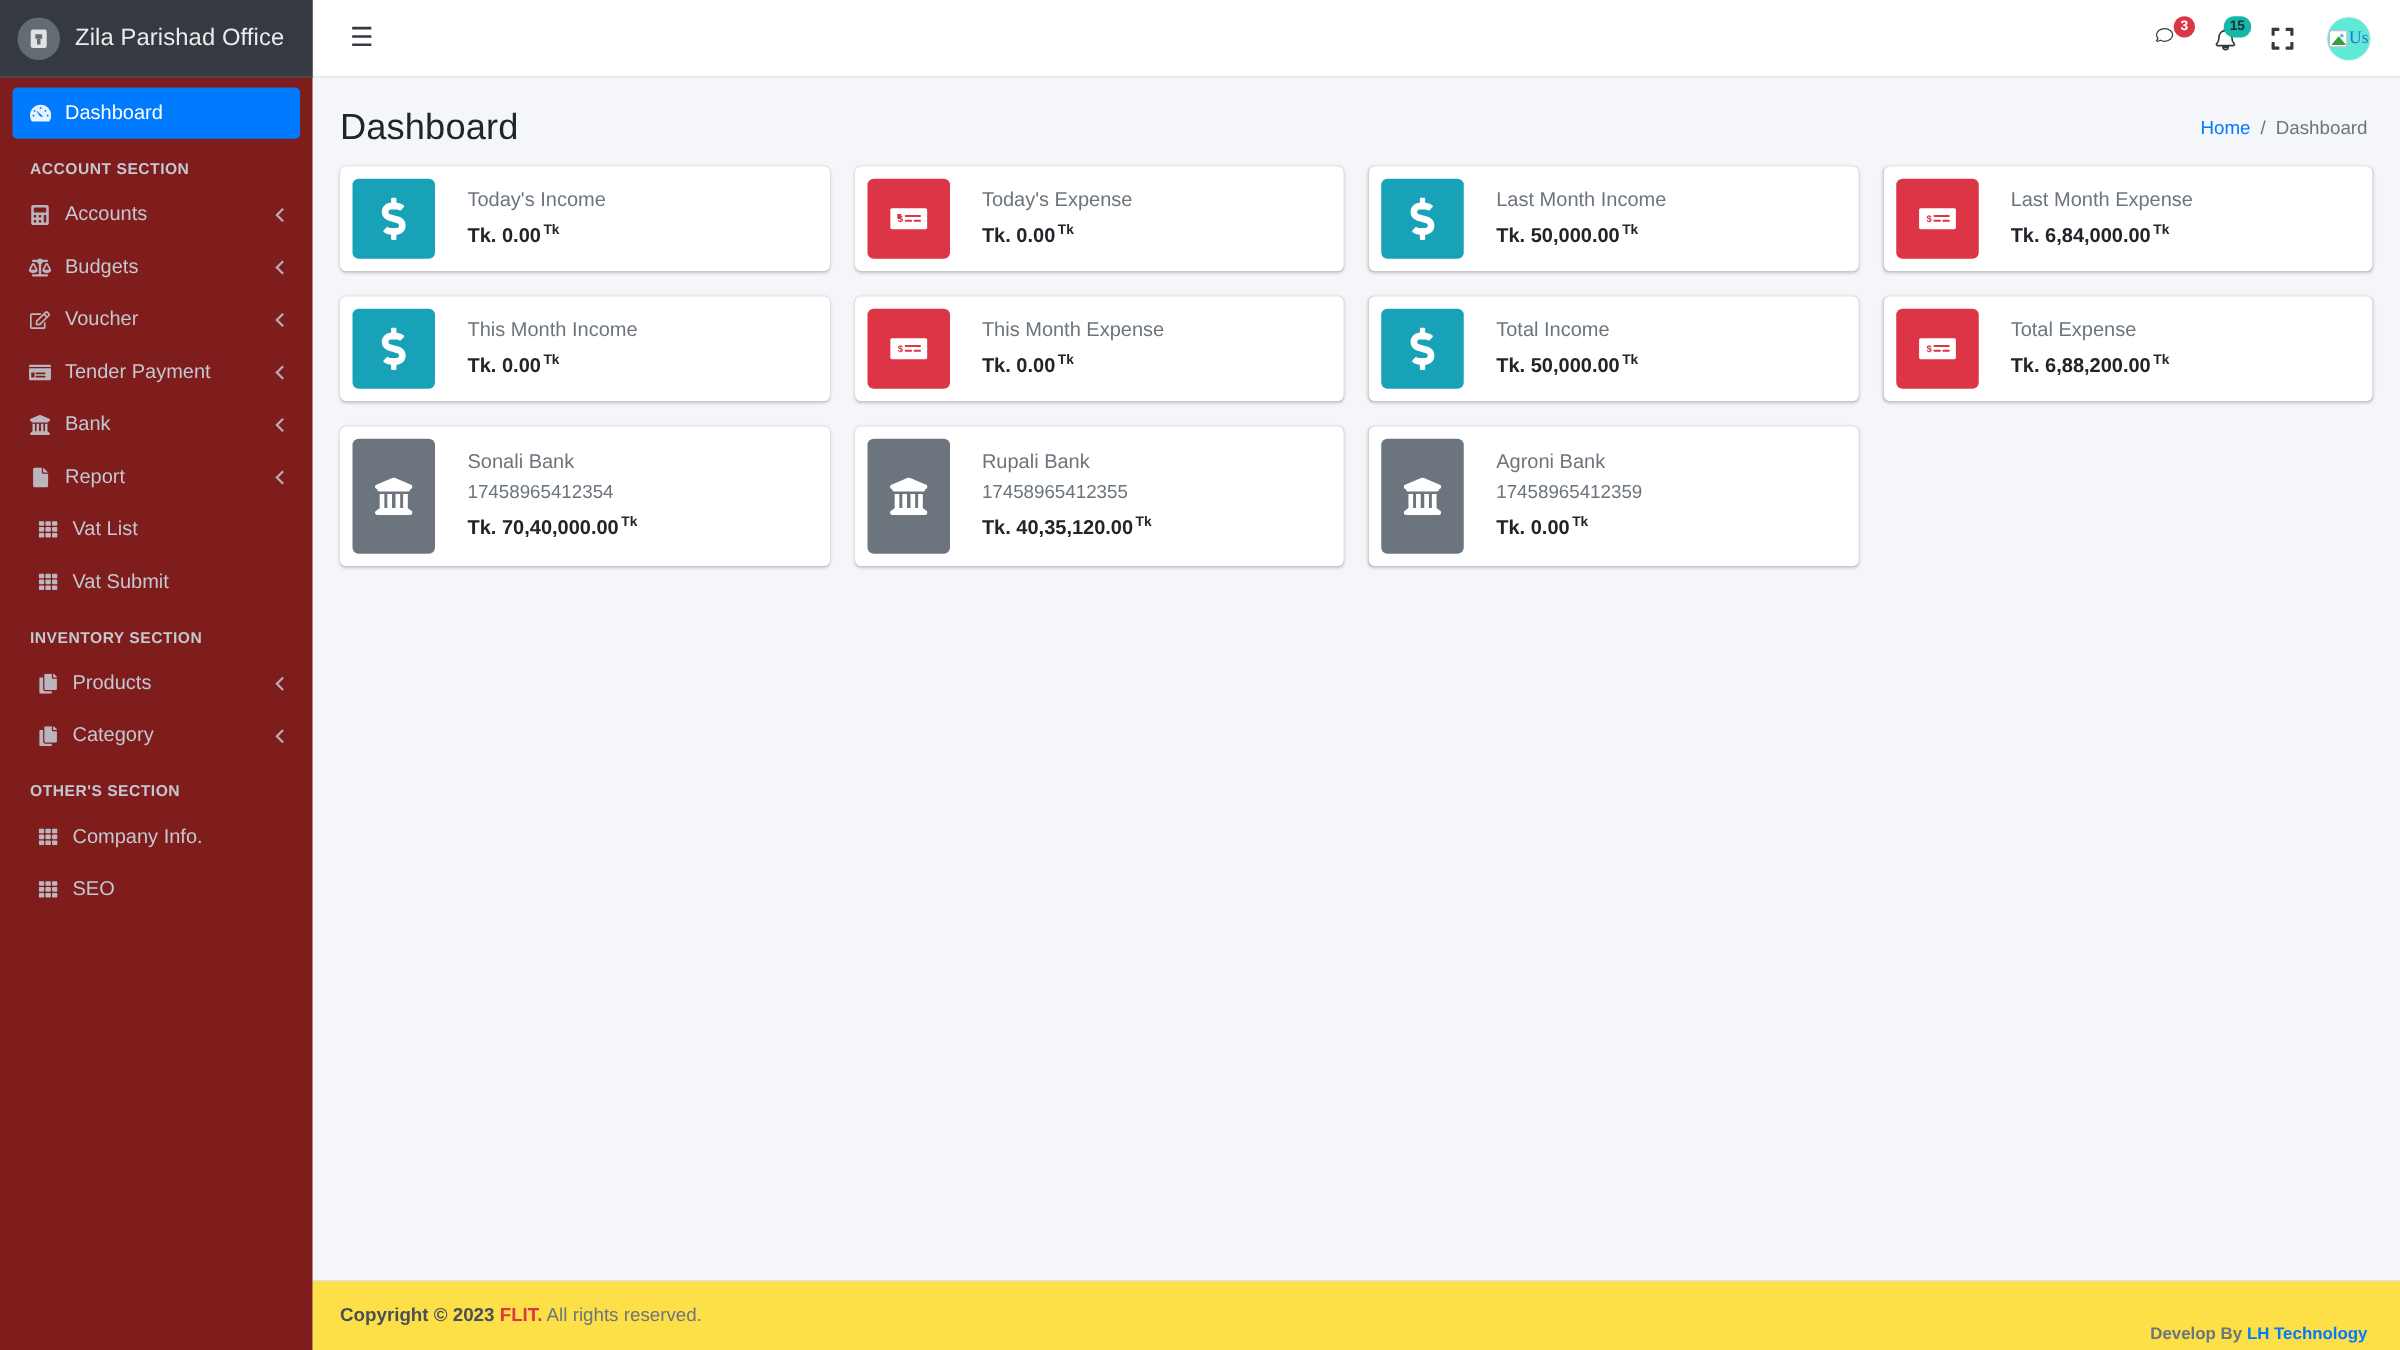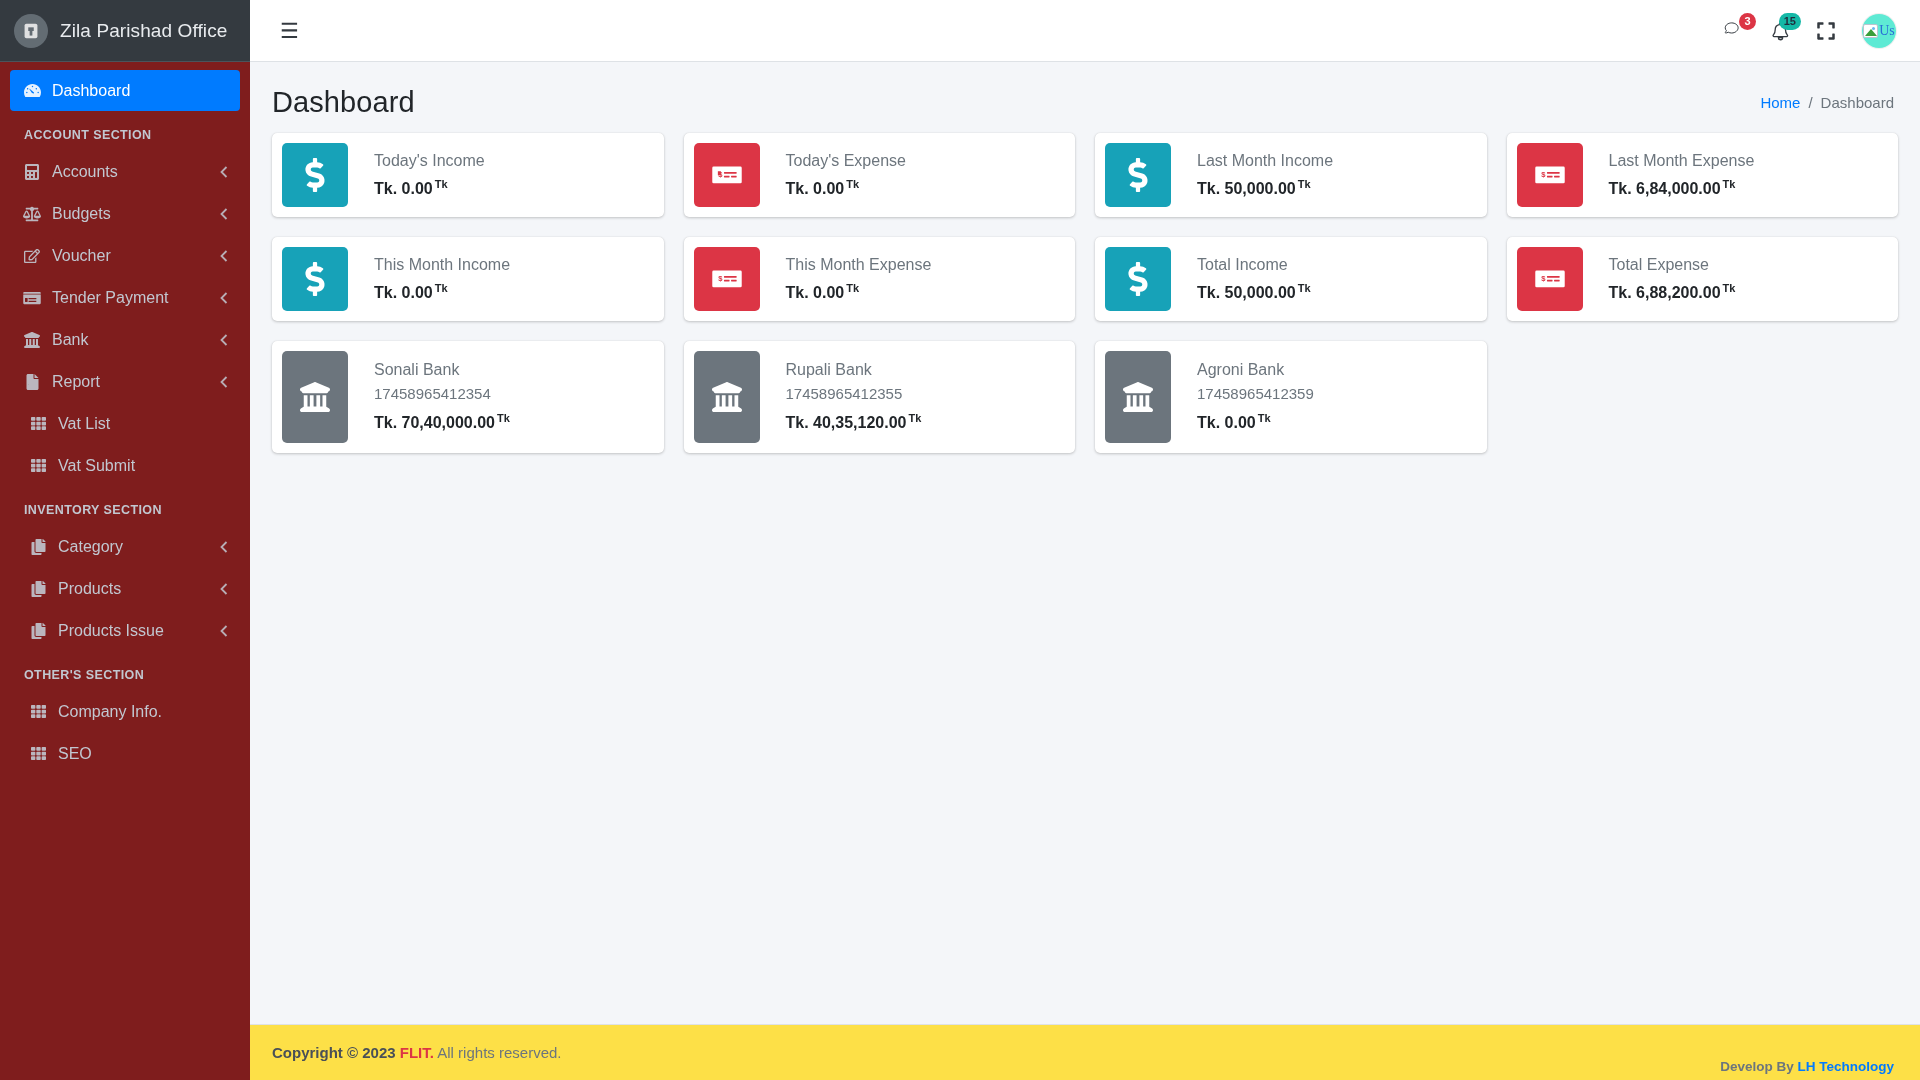--- a/index.html
+++ b/index.html
@@ -313,55 +313,42 @@
       </div>
 
       <div class="nav-header">INVENTORY SECTION</div>
 
       <div class="nav-item">
         <span class="nav-icon indent">
           <svg width="15" height="16" viewBox="0 0 448 512" fill="currentColor">
               <path d="M320 448v40c0 13.255-10.745 24-24 24H24c-13.255 0-24-10.745-24-24V120c0-13.255 10.745-24 24-24h72v296c0 30.879 25.121 56 56 56h168zm0-344V0H152c-13.255 0-24 10.745-24 24v368c0 13.255 10.745 24 24 24h272c13.255 0 24-10.745 24-24V128H344c-13.2 0-24-10.8-24-24zm120.971-31.029L375.029 7.029A24 24 0 0 0 358.059 0H352v96h96v-6.059a24 24 0 0 0-7.029-16.97z"></path>
             </svg>
         </span>
-        <span class="nav-label">Category</span>
+        <span class="nav-label">Products</span>
         <span class="nav-arrow">
             <svg width="8" height="12" viewBox="0 0 8 12" fill="none" stroke="currentColor" stroke-width="1.8">
               <path d="M6.5 1L1.5 6l5 5"></path>
             </svg>
           </span>
       </div>
 
       <div class="nav-item">
         <span class="nav-icon indent">
           <svg width="15" height="16" viewBox="0 0 448 512" fill="currentColor">
               <path d="M320 448v40c0 13.255-10.745 24-24 24H24c-13.255 0-24-10.745-24-24V120c0-13.255 10.745-24 24-24h72v296c0 30.879 25.121 56 56 56h168zm0-344V0H152c-13.255 0-24 10.745-24 24v368c0 13.255 10.745 24 24 24h272c13.255 0 24-10.745 24-24V128H344c-13.2 0-24-10.8-24-24zm120.971-31.029L375.029 7.029A24 24 0 0 0 358.059 0H352v96h96v-6.059a24 24 0 0 0-7.029-16.97z"></path>
             </svg>
         </span>
-        <span class="nav-label">Products</span>
-        <span class="nav-arrow">
-            <svg width="8" height="12" viewBox="0 0 8 12" fill="none" stroke="currentColor" stroke-width="1.8">
-              <path d="M6.5 1L1.5 6l5 5"></path>
-            </svg>
-          </span>
-      </div>
-
-      <div class="nav-item">
-        <span class="nav-icon indent">
-          <svg width="15" height="16" viewBox="0 0 448 512" fill="currentColor">
-              <path d="M320 448v40c0 13.255-10.745 24-24 24H24c-13.255 0-24-10.745-24-24V120c0-13.255 10.745-24 24-24h72v296c0 30.879 25.121 56 56 56h168zm0-344V0H152c-13.255 0-24 10.745-24 24v368c0 13.255 10.745 24 24 24h272c13.255 0 24-10.745 24-24V128H344c-13.2 0-24-10.8-24-24zm120.971-31.029L375.029 7.029A24 24 0 0 0 358.059 0H352v96h96v-6.059a24 24 0 0 0-7.029-16.97z"></path>
-            </svg>
-        </span>
-        <span class="nav-label">Products Issue</span>
-        <span class="nav-arrow">
-            <svg width="8" height="12" viewBox="0 0 8 12" fill="none" stroke="currentColor" stroke-width="1.8">
-              <path d="M6.5 1L1.5 6l5 5"></path>
-            </svg>
-          </span>
-      </div>
+        <span class="nav-label">Category</span>
+        <span class="nav-arrow">
+            <svg width="8" height="12" viewBox="0 0 8 12" fill="none" stroke="currentColor" stroke-width="1.8">
+              <path d="M6.5 1L1.5 6l5 5"></path>
+            </svg>
+          </span>
+      </div>
+
 
       <div class="nav-header">OTHER'S SECTION</div>
 
       <div class="nav-item">
         <span class="nav-icon indent">
           <svg width="15" height="15" viewBox="0 0 512 512" fill="currentColor">
               <path d="M149.3 56v80c0 13.3-10.7 24-24 24H24c-13.3 0-24-10.7-24-24V56c0-13.3 10.7-24 24-24h101.3c13.3 0 24 10.7 24 24zm181.4 0v80c0 13.3-10.7 24-24 24H205.3c-13.3 0-24-10.7-24-24V56c0-13.3 10.7-24 24-24h101.3c13.4 0 24.1 10.7 24.1 24zM512 56v80c0 13.3-10.7 24-24 24H386.7c-13.3 0-24-10.7-24-24V56c0-13.3 10.7-24 24-24H488c13.3 0 24 10.7 24 24zM149.3 216v80c0 13.3-10.7 24-24 24H24c-13.3 0-24-10.7-24-24v-80c0-13.3 10.7-24 24-24h101.3c13.3 0 24 10.7 24 24zm181.4 0v80c0 13.3-10.7 24-24 24H205.3c-13.3 0-24-10.7-24-24v-80c0-13.3 10.7-24 24-24h101.3c13.4 0 24.1 10.7 24.1 24zm181.3 0v80c0 13.3-10.7 24-24 24H386.7c-13.3 0-24-10.7-24-24v-80c0-13.3 10.7-24 24-24H488c13.3 0 24 10.7 24 24zM149.3 376v80c0 13.3-10.7 24-24 24H24c-13.3 0-24-10.7-24-24v-80c0-13.3 10.7-24 24-24h101.3c13.3 0 24 10.7 24 24zm181.4 0v80c0 13.3-10.7 24-24 24H205.3c-13.3 0-24-10.7-24-24v-80c0-13.3 10.7-24 24-24h101.3c13.4 0 24.1 10.7 24.1 24zm181.3 0v80c0 13.3-10.7 24-24 24H386.7c-13.3 0-24-10.7-24-24v-80c0-13.3 10.7-24 24-24H488c13.3 0 24 10.7 24 24z"></path>
             </svg>
         </span>
         <span class="nav-label">Company Info.</span>

